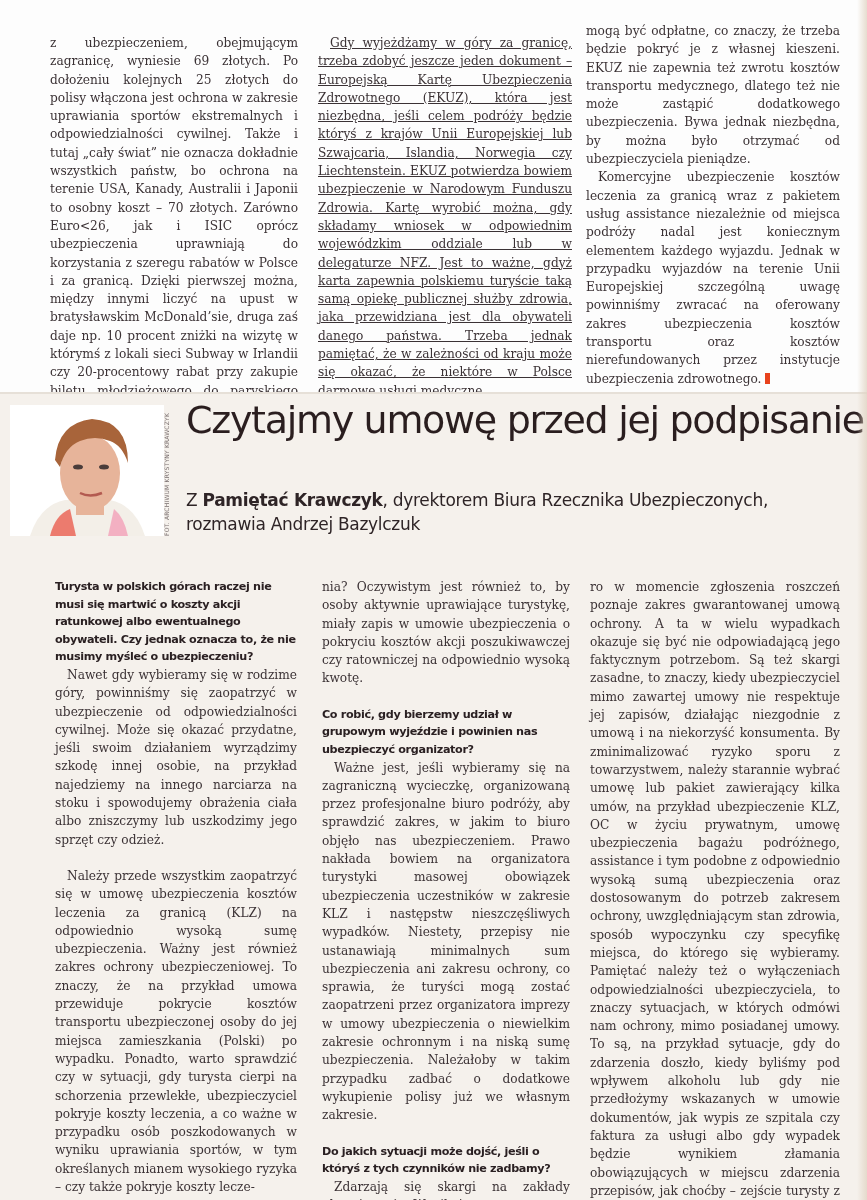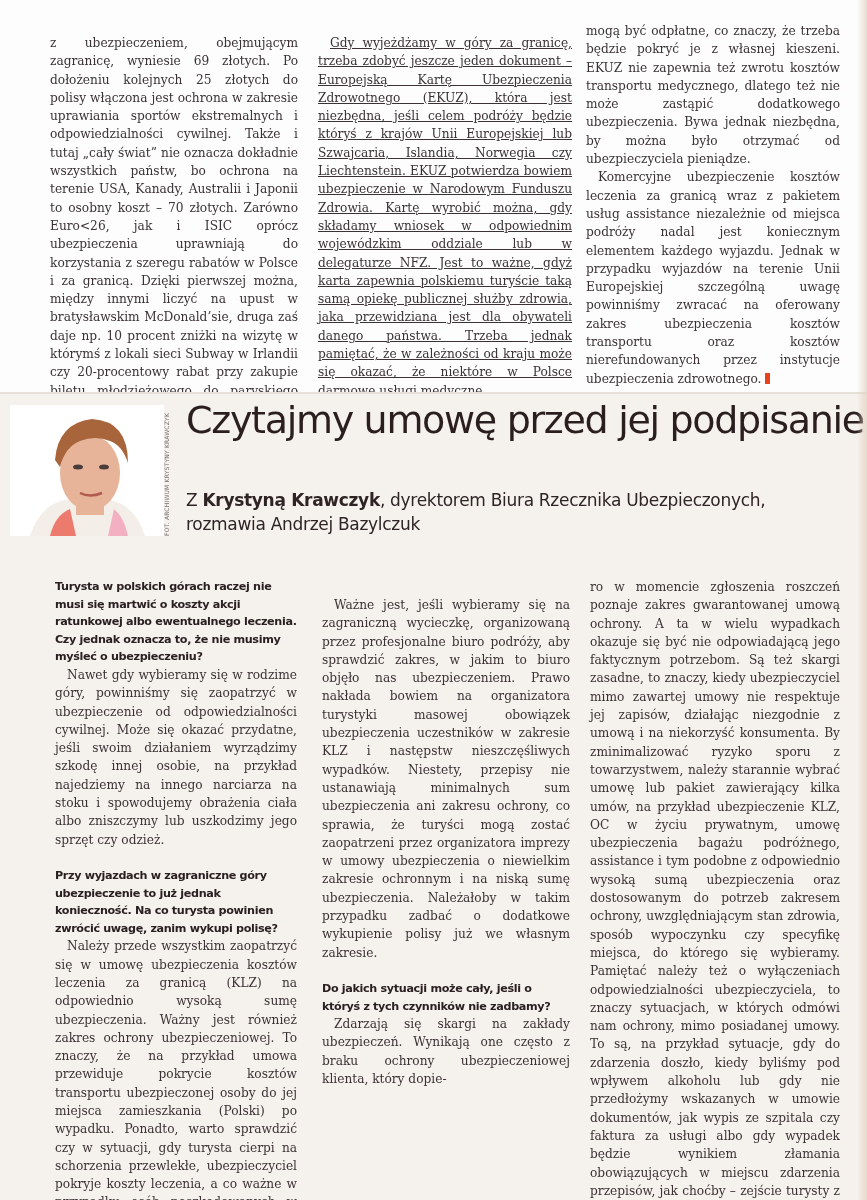--- a/index.html
+++ b/index.html
@@ -106,36 +106,37 @@
     <ellipse cx="94" cy="62" rx="5" ry="2.5" fill="#4a3c3a"></ellipse>
     <path d="M70 88 Q80 93 92 88" stroke="#b35a50" stroke-width="2.5" fill="none"></path>
     <rect x="66" y="100" width="28" height="10" fill="#e7b49a"></rect>
   </svg>
 </div>
 <div class="photo-credit">FOT. ARCHIWUM KRYSTYNY KRAWCZYK</div>
 
 <h1 class="headline">Czytajmy umowę przed jej podpisaniem</h1>
 
 <div class="byline">
-  <span>Z </span><b>Krystyną Krawczyk</b><span>, dyrektorem Biura Rzecznika Ubezpieczonych, rozmawia Andrzej Bazylczuk</span>
+  <span>Z </span><b>Pamiętać Krawczyk</b><span>, dyrektorem Biura Rzecznika Ubezpieczonych, rozmawia Andrzej Bazylczuk</span>
 </div>
 
 <div class="col bot-c1">
-  <p class="q">Turysta w polskich górach raczej nie musi się martwić o koszty akcji ratunkowej albo ewentualnego leczenia. Czy jednak oznacza to, że nie musimy myśleć o ubezpieczeniu?</p>
+  <p class="q">Turysta w polskich górach raczej nie musi się martwić o koszty akcji ratunkowej albo ewentualnego obywateli. Czy jednak oznacza to, że nie musimy myśleć o ubezpieczeniu?</p>
   <p class="indent">Nawet gdy wybieramy się w rodzime góry, powinniśmy się zaopatrzyć w ubezpieczenie od odpowiedzialności cywilnej. Może się okazać przydatne, jeśli swoim działaniem wyrządzimy szkodę innej osobie, na przykład najedziemy na innego narciarza na stoku i spowodujemy obrażenia ciała albo zniszczymy lub uszkodzimy jego sprzęt czy odzież.</p>
   <div class="gap"></div>
-  <p class="q">Przy wyjazdach w zagraniczne góry ubezpieczenie to już jednak konieczność. Na co turysta powinien zwrócić uwagę, zanim wykupi polisę?</p>
   <p class="indent">Należy przede wszystkim zaopatrzyć się w umowę ubezpieczenia kosztów leczenia za granicą (KLZ) na odpowiednio wysoką sumę ubezpieczenia. Ważny jest również zakres ochrony ubezpieczeniowej. To znaczy, że na przykład umowa przewiduje pokrycie kosztów transportu ubezpieczonej osoby do jej miejsca zamieszkania (Polski) po wypadku. Ponadto, warto sprawdzić czy w sytuacji, gdy turysta cierpi na schorzenia przewlekłe, ubezpieczyciel pokryje koszty leczenia, a co ważne w przypadku osób poszkodowanych w wyniku uprawiania sportów, w tym określanych mianem wysokiego ryzyka – czy także pokryje koszty lecze-</p>
 </div>
 
 <div class="col bot-c2">
+  <p>nia? Oczywistym jest również to, by osoby aktywnie uprawiające turystykę, miały zapis w umowie ubezpieczenia o pokryciu kosztów akcji poszukiwawczej czy ratowniczej na odpowiednio wysoką kwotę.</p>
   <div class="gap"></div>
+  <p class="q">Co robić, gdy bierzemy udział w grupowym wyjeździe i powinien nas ubezpieczyć organizator?</p>
   <p class="indent">Ważne jest, jeśli wybieramy się na zagraniczną wycieczkę, organizowaną przez profesjonalne biuro podróży, aby sprawdzić zakres, w jakim to biuro objęło nas ubezpieczeniem. Prawo nakłada bowiem na organizatora turystyki masowej obowiązek ubezpieczenia uczestników w zakresie KLZ i następstw nieszczęśliwych wypadków. Niestety, przepisy nie ustanawiają minimalnych sum ubezpieczenia ani zakresu ochrony, co sprawia, że turyści mogą zostać zaopatrzeni przez organizatora imprezy w umowy ubezpieczenia o niewielkim zakresie ochronnym i na niską sumę ubezpieczenia. Należałoby w takim przypadku zadbać o dodatkowe wykupienie polisy już we własnym zakresie.</p>
   <div class="gap"></div>
-  <p class="q">Do jakich sytuacji może cały, jeśli o któryś z tych czynników nie zadbamy?</p>
+  <p class="q">Do jakich sytuacji może dojść, jeśli o któryś z tych czynników nie zadbamy?</p>
   <p class="indent">Zdarzają się skargi na zakłady ubezpieczeń. Wynikają one często z braku ochrony ubezpieczeniowej klienta, który dopie-</p>
 </div>
 
 <div class="col bot-c3">
   <p><span>ro w momencie zgłoszenia roszczeń poznaje zakres gwarantowanej umową ochrony. A ta w wielu wypadkach okazuje się być nie odpowiadającą jego faktycznym potrzebom. Są też skargi zasadne, to znaczy, kiedy ubezpieczyciel mimo zawartej umowy nie respektuje jej zapisów, działając niezgodnie z umową i na niekorzyść konsumenta. By zminimalizować ryzyko sporu z towarzystwem, należy starannie wybrać umowę lub pakiet zawierający kilka umów, na przykład ubezpieczenie KLZ, OC w życiu prywatnym, umowę ubezpieczenia bagażu podróżnego, assistance i tym podobne z odpowiednio wysoką sumą ubezpieczenia oraz dostosowanym do potrzeb zakresem ochrony, uwzględniającym stan zdrowia, sposób wypoczynku czy specyfikę miejsca, do którego się wybieramy. Pamiętać należy też o wyłączeniach odpowiedzialności ubezpieczyciela, to znaczy sytuacjach, w których odmówi nam ochrony, mimo posiadanej umowy. To są, na przykład sytuacje, gdy do zdarzenia doszło, kiedy byliśmy pod wpływem alkoholu lub gdy nie przedłożymy wskazanych w umowie dokumentów, jak wypis ze szpitala czy faktura za usługi albo gdy wypadek będzie wynikiem złamania obowiązujących w miejscu zdarzenia przepisów, jak choćby – zejście turysty z wytyczonego szlaku czy niepowiadomienie centrum alarmowego o wypadku.</span></p>
 </div>
 
 <div class="right-edge"></div>
 
 </body></html>

